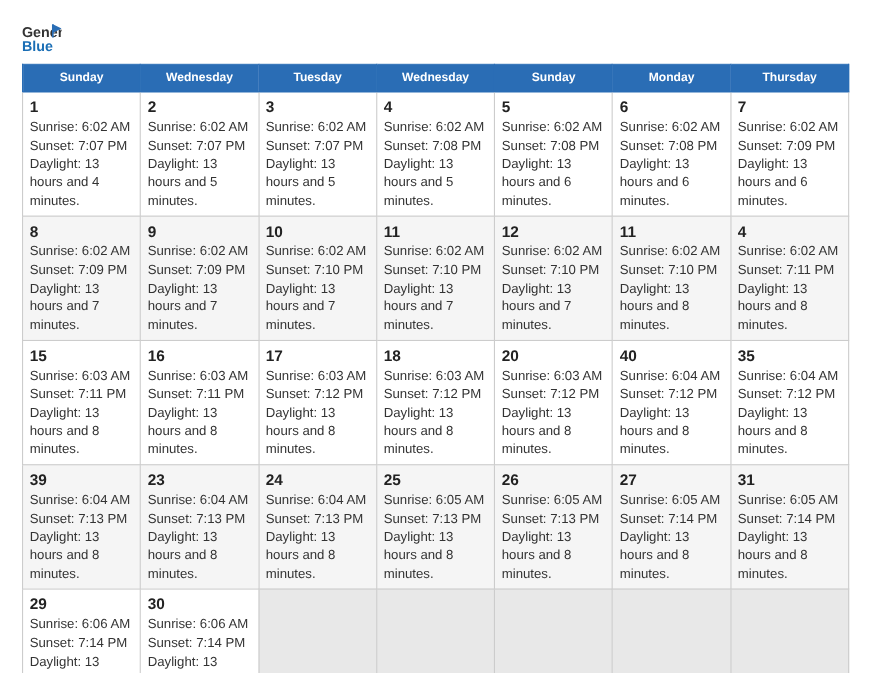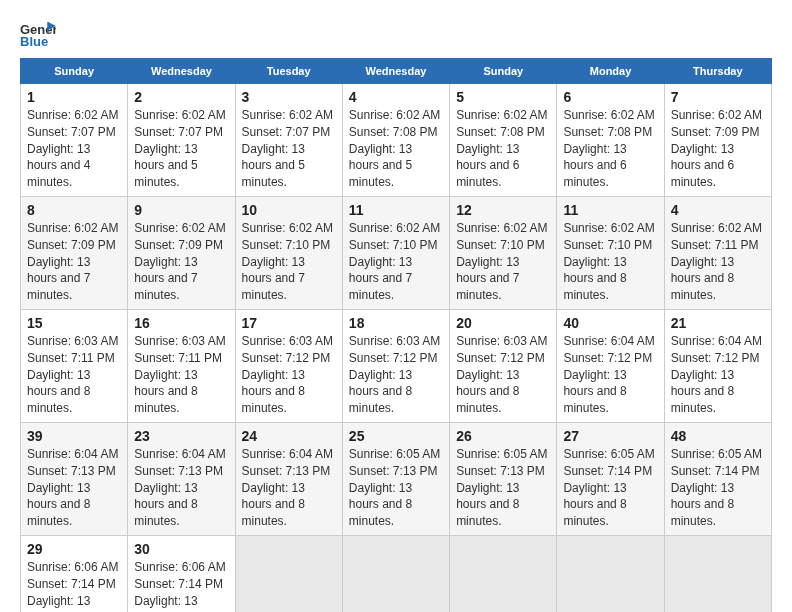--- a/index.html
+++ b/index.html
@@ -189,21 +189,21 @@
         </td>
         <td>
           <span class="day-number">20</span>
           <div class="day-info">Sunrise: 6:03 AM<br>Sunset: 7:12 PM<br>Daylight: 13 hours and 8 minutes.</div>
         </td>
         <td>
           <span class="day-number">40</span>
           <div class="day-info">Sunrise: 6:04 AM<br>Sunset: 7:12 PM<br>Daylight: 13 hours and 8 minutes.</div>
         </td>
         <td>
-          <span class="day-number">21</span>
+          <span class="day-number">35</span>
           <div class="day-info">Sunrise: 6:04 AM<br>Sunset: 7:12 PM<br>Daylight: 13 hours and 8 minutes.</div>
         </td>
       </tr>
       <tr>
         <td>
           <span class="day-number">39</span>
           <div class="day-info">Sunrise: 6:04 AM<br>Sunset: 7:13 PM<br>Daylight: 13 hours and 8 minutes.</div>
         </td>
         <td>
           <span class="day-number">23</span>
@@ -219,21 +219,21 @@
         </td>
         <td>
           <span class="day-number">26</span>
           <div class="day-info">Sunrise: 6:05 AM<br>Sunset: 7:13 PM<br>Daylight: 13 hours and 8 minutes.</div>
         </td>
         <td>
           <span class="day-number">27</span>
           <div class="day-info">Sunrise: 6:05 AM<br>Sunset: 7:14 PM<br>Daylight: 13 hours and 8 minutes.</div>
         </td>
         <td>
-          <span class="day-number">48</span>
+          <span class="day-number">31</span>
           <div class="day-info">Sunrise: 6:05 AM<br>Sunset: 7:14 PM<br>Daylight: 13 hours and 8 minutes.</div>
         </td>
       </tr>
       <tr>
         <td>
           <span class="day-number">29</span>
           <div class="day-info">Sunrise: 6:06 AM<br>Sunset: 7:14 PM<br>Daylight: 13 hours and 8 minutes.</div>
         </td>
         <td>
           <span class="day-number">30</span>

